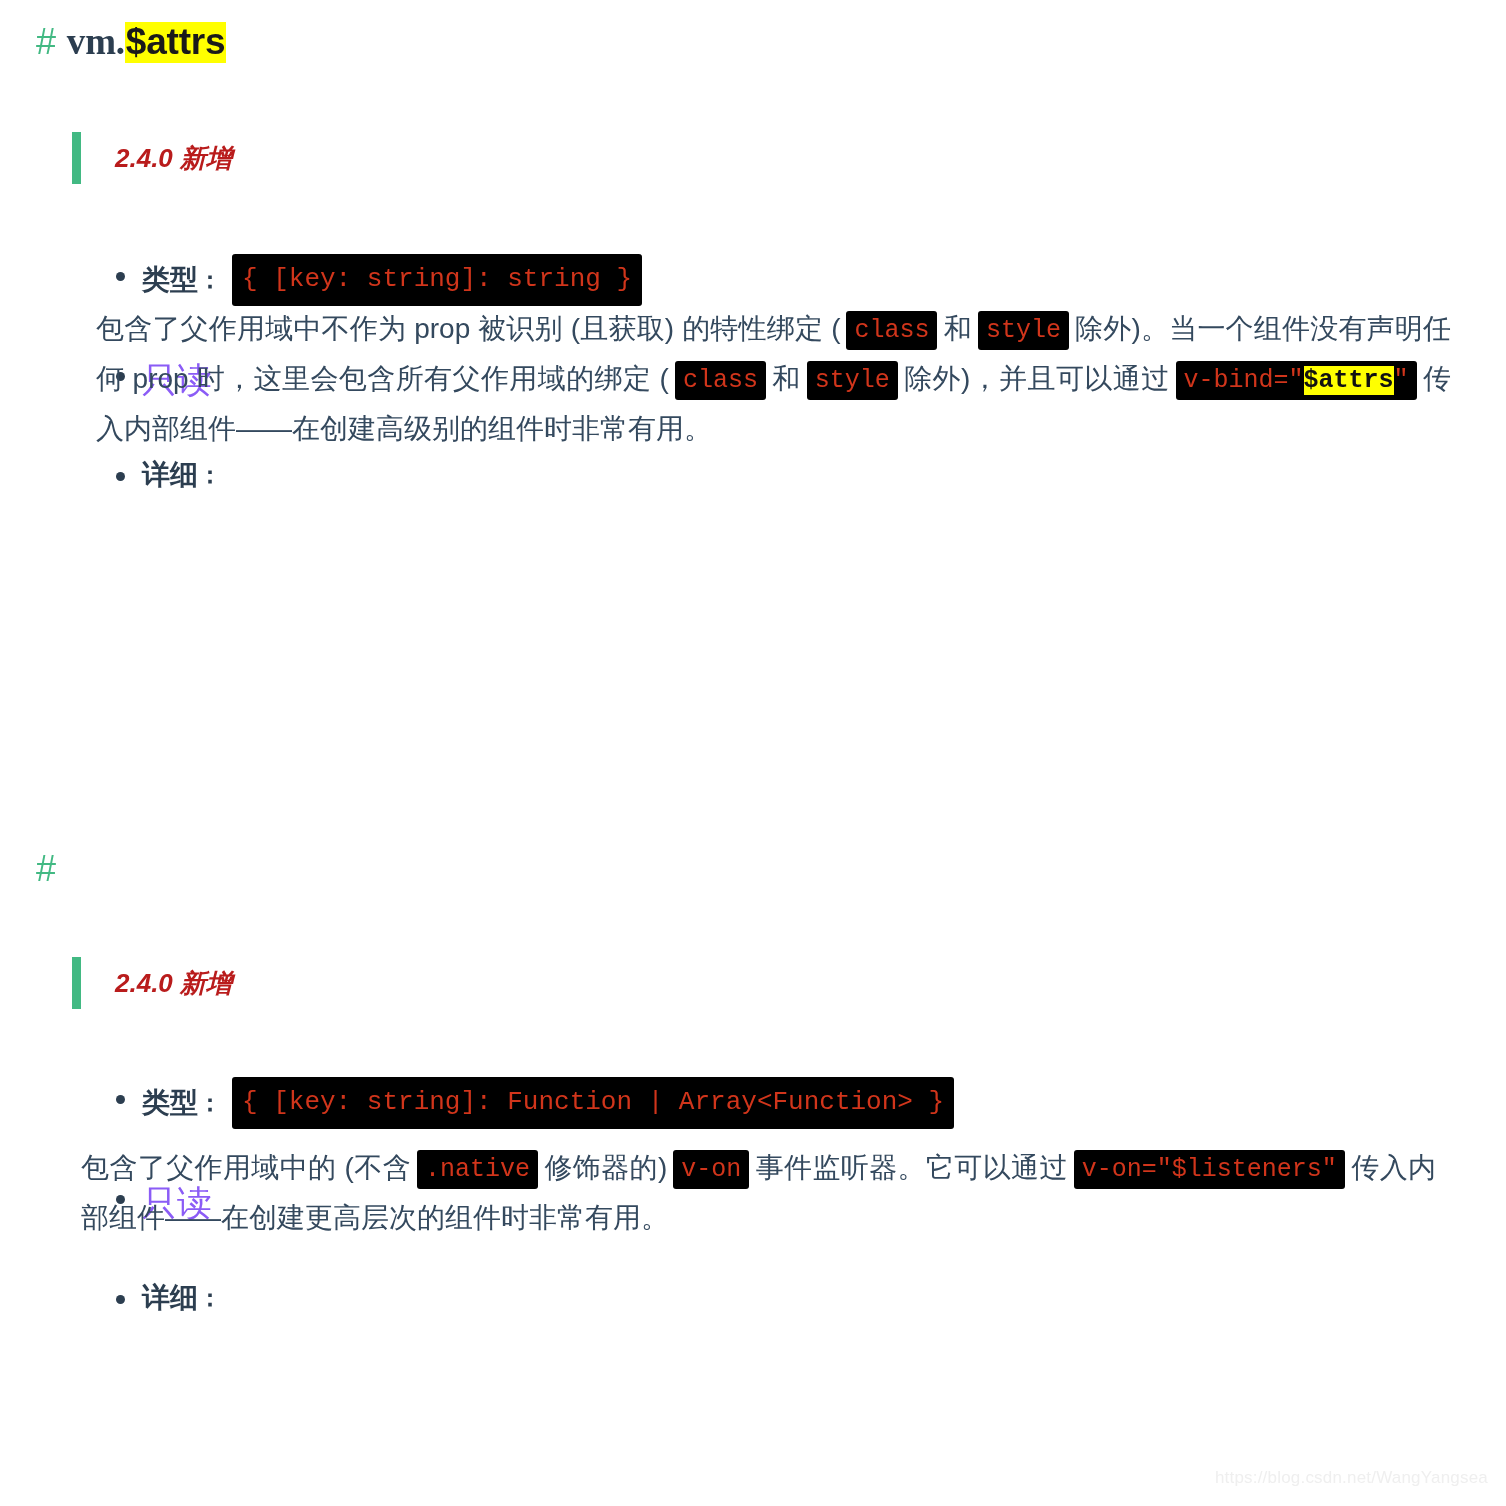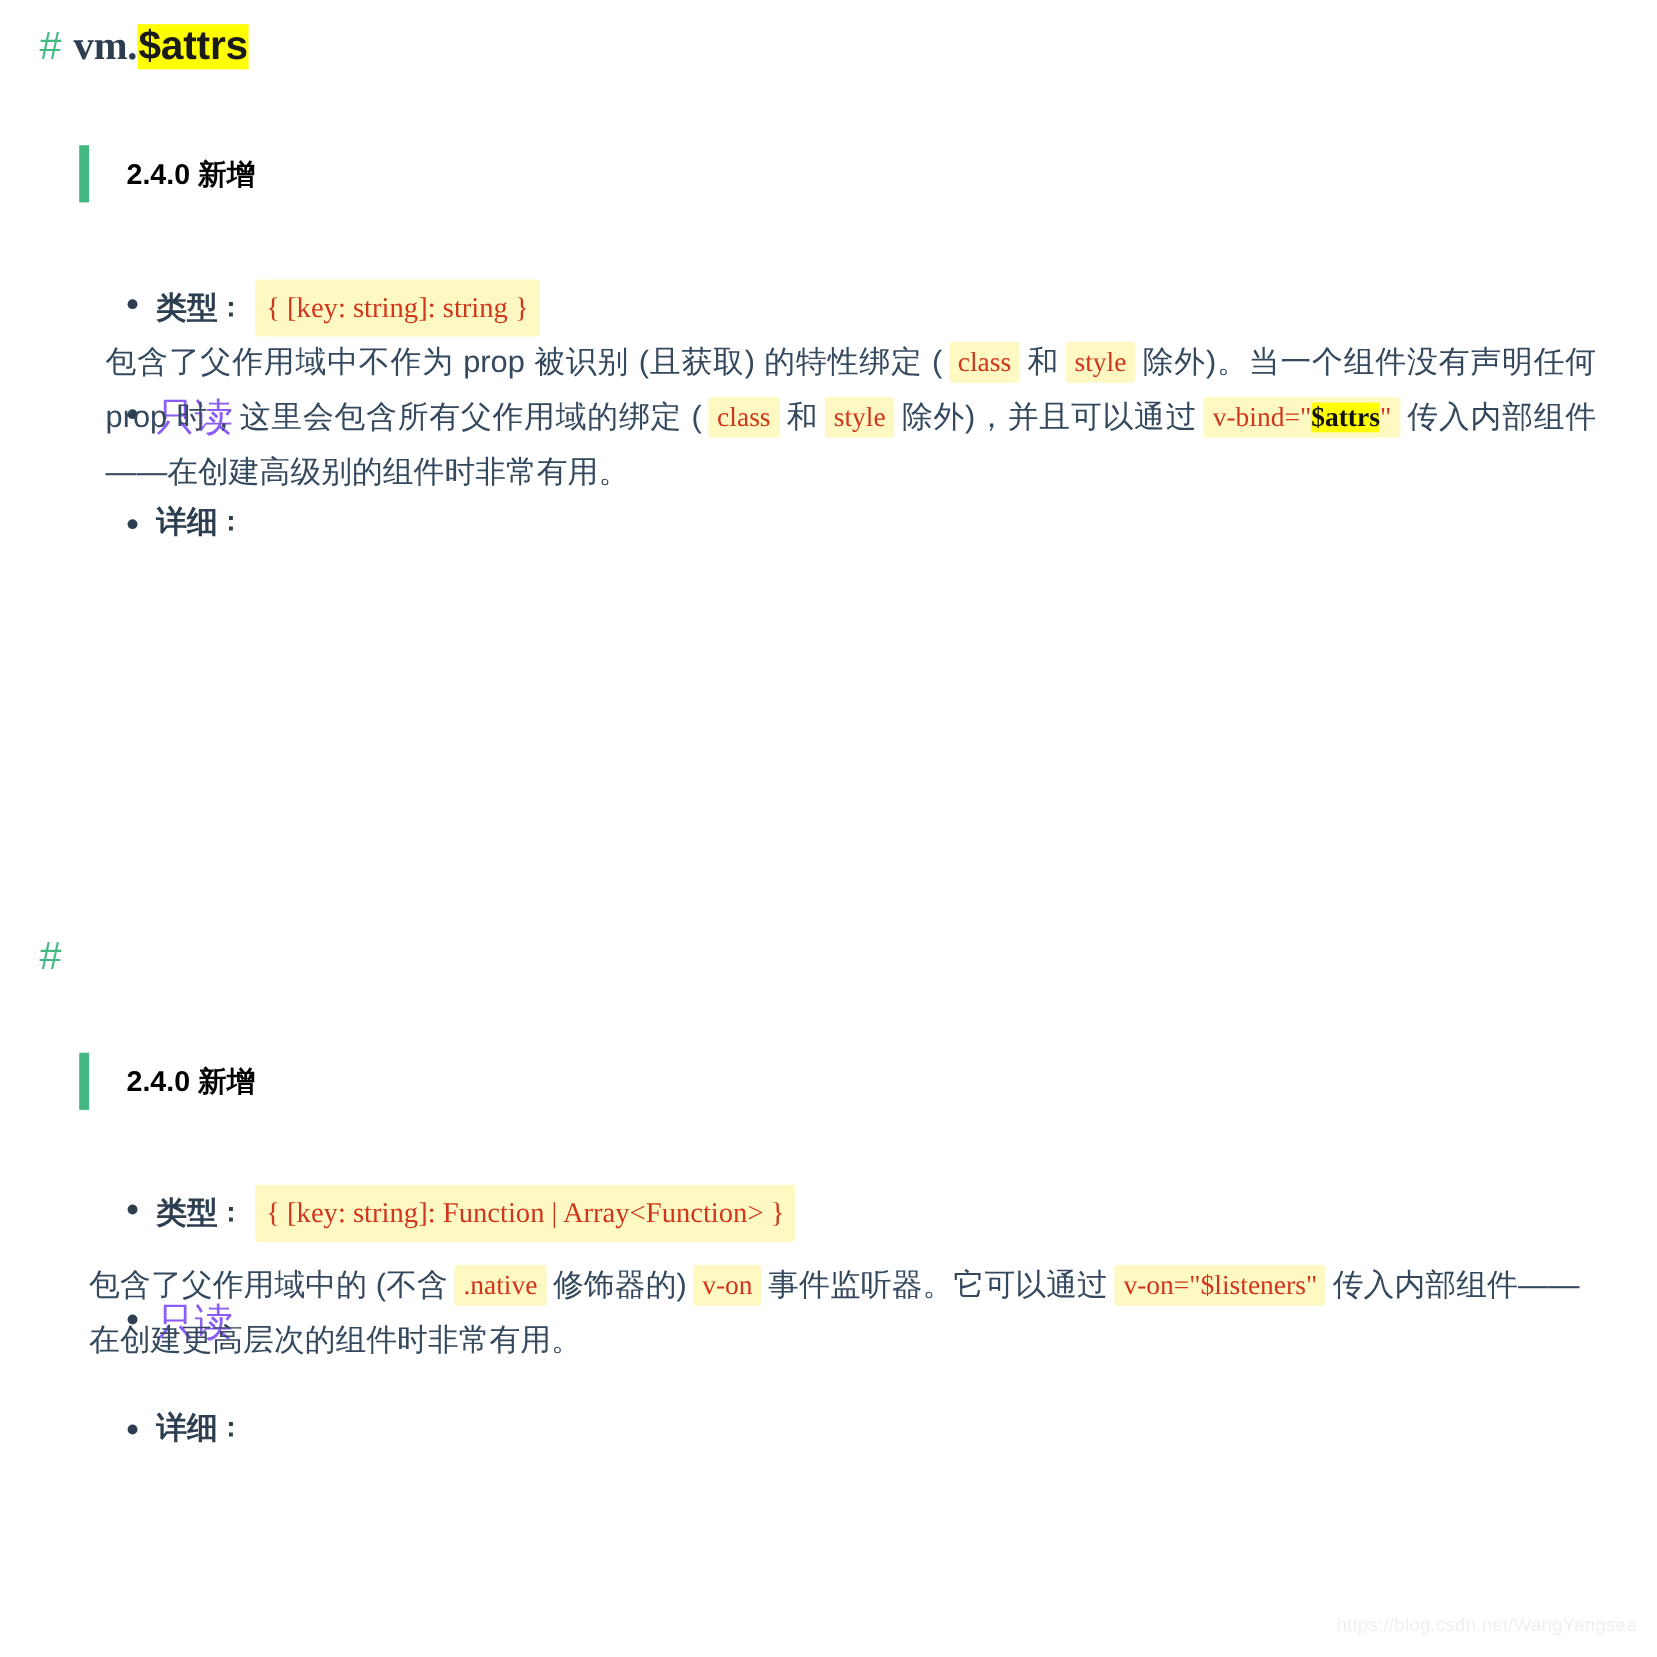--- a/index.html
+++ b/index.html
@@ -61,22 +61,23 @@
     padding: 2px 0 2px 34px;
     margin: 0;
     display: flex;
     align-items: center;
     min-height: 52px;
     box-sizing: border-box;
   }
   .blockquote .bqtext {
     font-size: 26px;
     font-weight: 700;
-    color: #000000;
+    color: #b91c1c;
     line-height: 1.5;
+    font-style: italic;
   }
 
   
   ul.bullets {
     list-style: none;
     margin: 0;
     padding: 0;
   }
   ul.bullets > li {
     position: relative;
@@ -113,22 +114,22 @@
   }
   .colon {
     font-weight: 700;
     color: #2c3e50;
     font-size: 24px;
     margin-right: 10px;
   }
 
   
   code.ic {
-    font-family: Liberation Serif, serif;
-    background: #fef9c3;
+    font-family: Liberation Mono, monospace;
+    background: #000000;
     color: #d1351b;
     border-radius: 3px;
     font-size: 25px;
     padding: 5px 8px;
     white-space: pre;
     line-height: 1.45;
   }
   code.ic.big {
     font-size: 26px;
     padding: 7px 10px;

